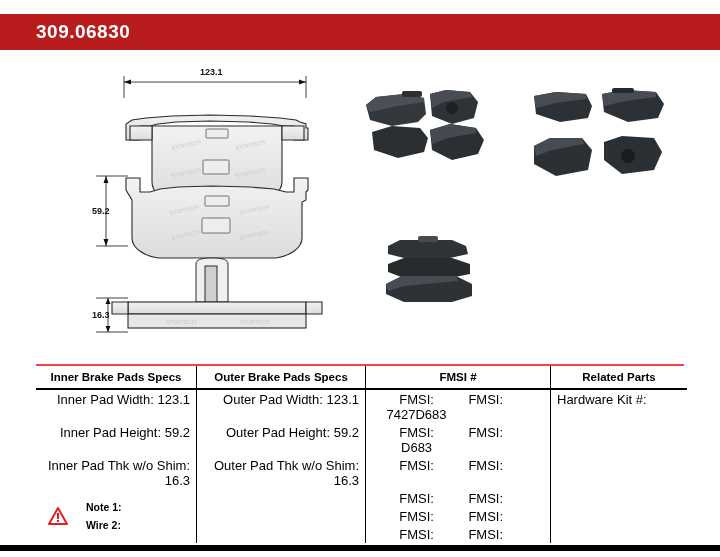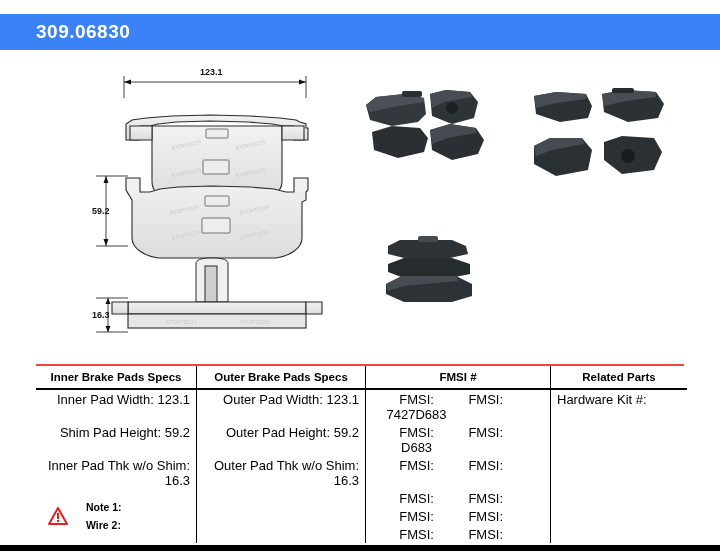--- a/index.html
+++ b/index.html
@@ -16,21 +16,21 @@
     overflow: hidden;
   }
 
   
   .header {
     position: absolute;
     left: 0;
     top: 14px;
     width: 720px;
     height: 36px;
-    background: #3b82f6;
+    background: #b91c1c;
     display: flex;
     align-items: center;
     justify-content: space-between;
     box-sizing: border-box;
     padding: 0 22px 0 36px;
   }
   .header .part-number {
     color: #ffffff;
     font-size: 19px;
     font-weight: bold;
@@ -306,21 +306,21 @@
             <span class="fmsi-col-b">FMSI:</span>
           </div>
         </td>
         <td class="cell-left">
           <span>Hardware Kit #:</span>
           <span></span>
         </td>
       </tr>
       <tr>
         <td class="cell-right">
-          <span>Shim Pad Height:</span>
+          <span>Inner Pad Height:</span>
           <span>59.2</span>
         </td>
         <td class="cell-right">
           <span>Outer Pad Height:</span>
           <span>59.2</span>
         </td>
         <td>
           <div class="fmsi-cell">
             <span class="fmsi-col-a"><span>FMSI:</span> <span>D683</span></span>
             <span class="fmsi-col-b">FMSI:</span>

